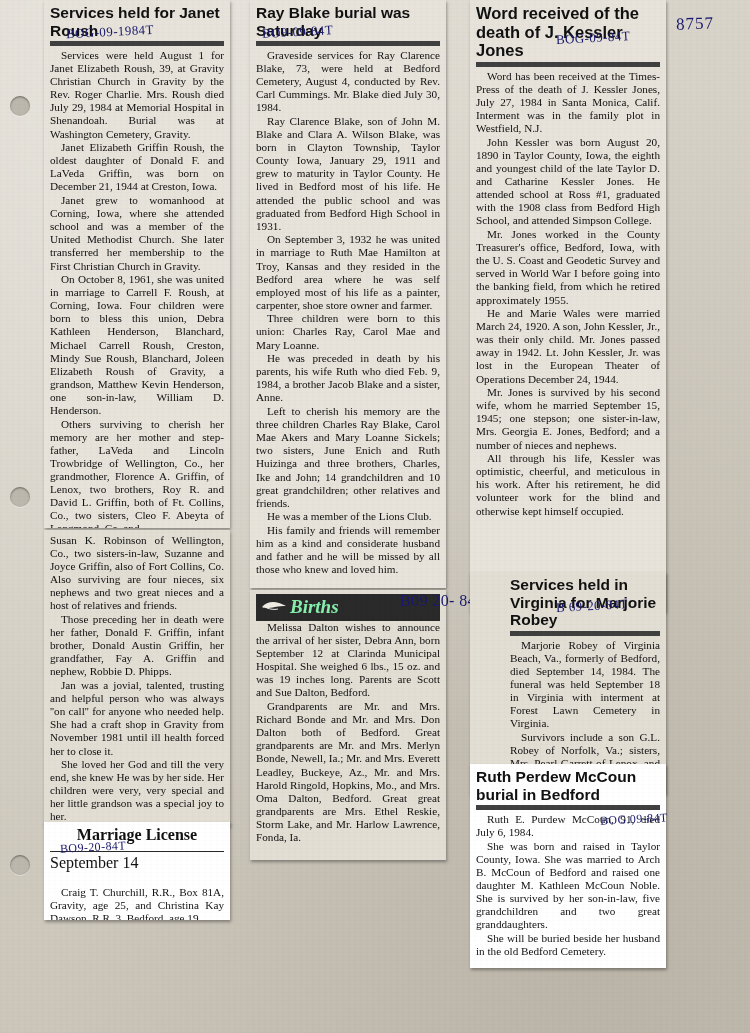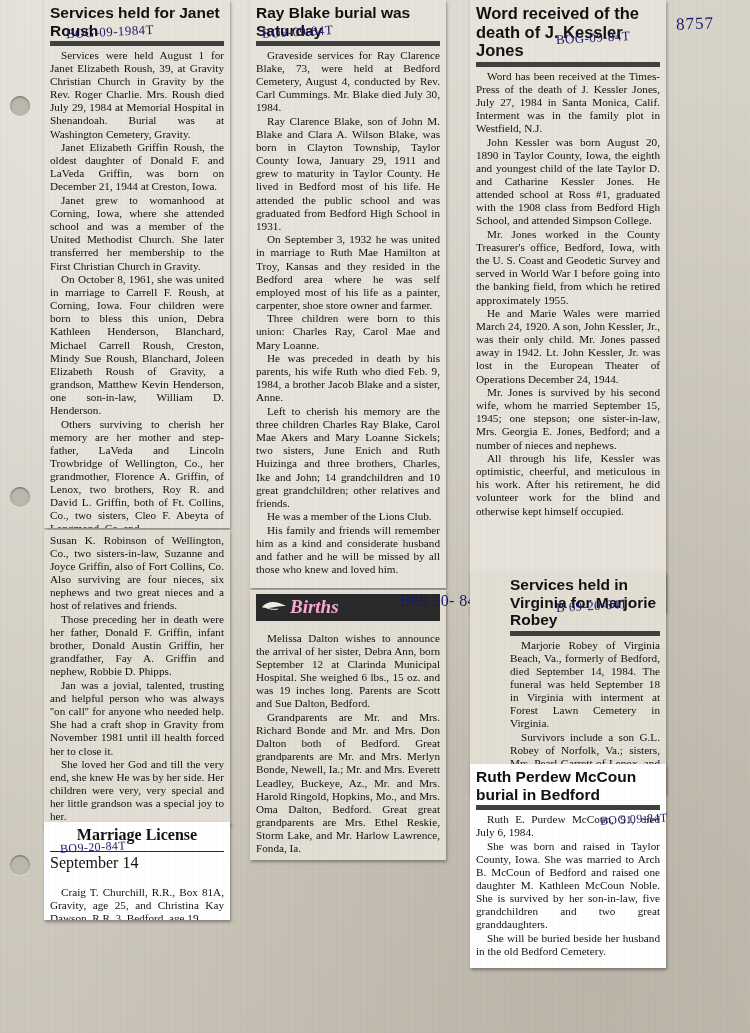--- a/index.html
+++ b/index.html
@@ -76,27 +76,27 @@
     font-family: "Liberation Serif", serif;
     font-size: 13px;
     letter-spacing: 0.4px;
     transform: rotate(-3deg);
     white-space: nowrap;
     pointer-events: none;
   }
   .handw.big { font-size: 17px; letter-spacing: 1px; transform: rotate(-2deg); }
   .births-banner {
     background: #2a2a2a;
-    color: #f9a8d4;
+    color: #86efac;
     font-style: italic;
     font-weight: bold;
     font-size: 19px;
     padding: 2px 6px 3px 34px;
     position: relative;
-    margin: 0 0 11px 0;
+    margin: 0 0 0 0;
   }
   .births-banner .bird {
     position: absolute;
     left: 5px;
     top: 6px;
     width: 26px;
     height: 12px;
   }
   .marriage-head {
     font-weight: bold;

